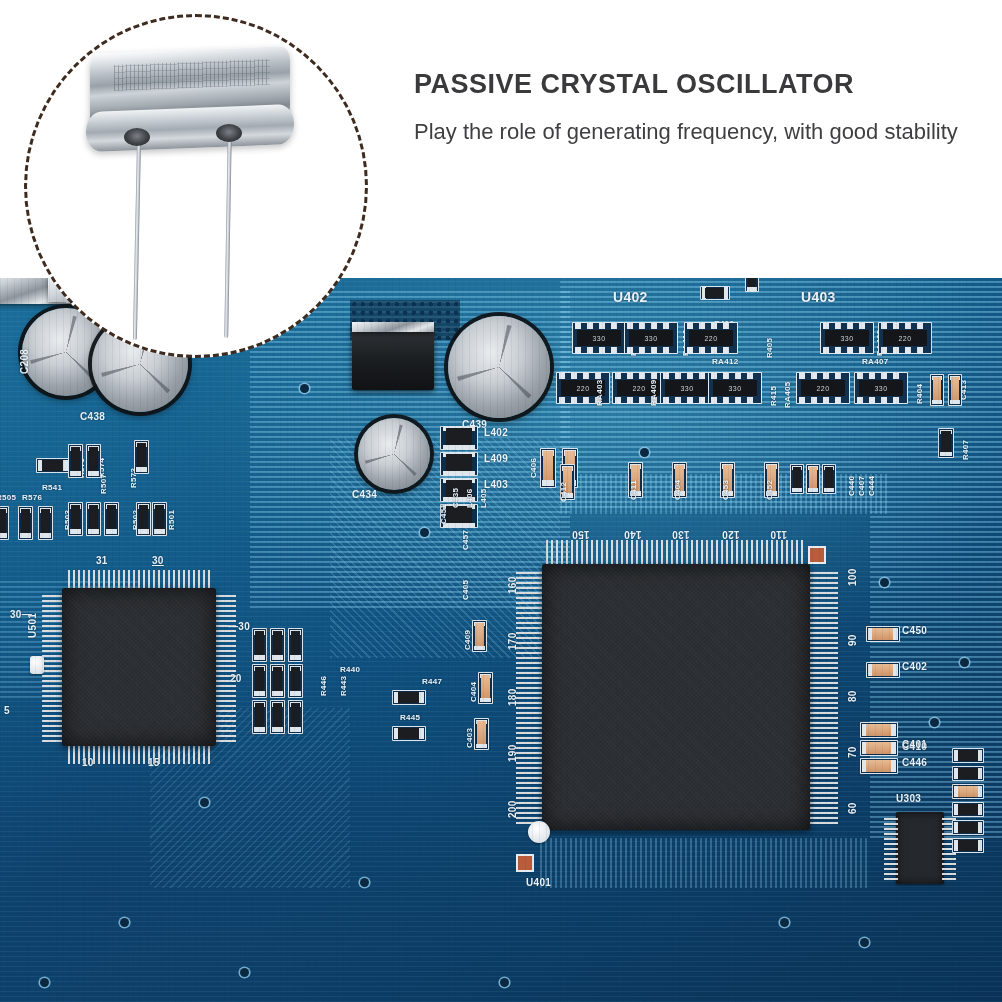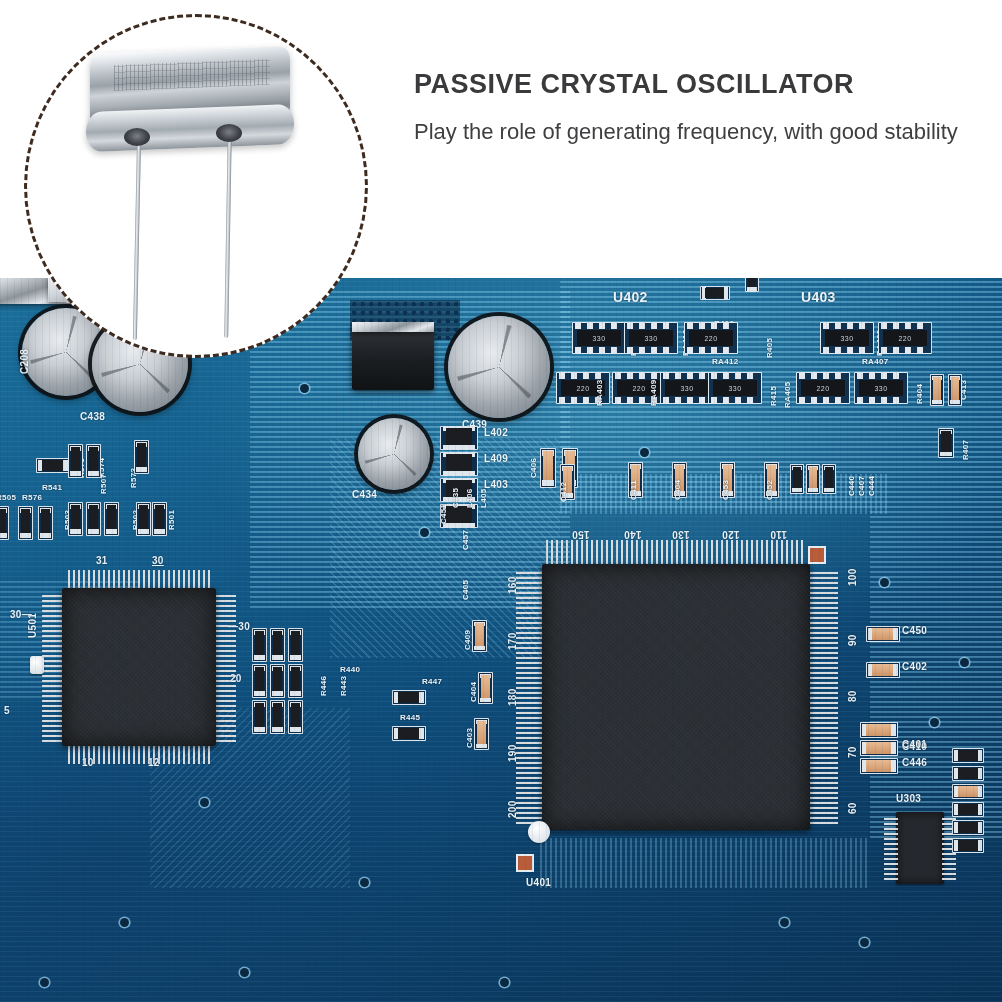--- a/index.html
+++ b/index.html
@@ -688,21 +688,21 @@
     </div>
     <div class="silk rot s10" style="left:28px; top:360px;">U501</div>
     <div class="pad-white" style="left:30px; top:378px; width:14px; height:18px; border-radius:3px;"></div>
     <div class="silk s10" style="left:96px; top:278px;">31</div>
     <div class="silk s10" style="left:152px; top:278px;text-decoration:underline;">30</div>
     <div class="silk s10" style="left:10px; top:332px;">30—</div>
     <div class="silk s10" style="left:4px; top:428px;">5</div>
     <div class="silk s10" style="left:228px; top:344px;">—30</div>
     <div class="silk s10" style="left:230px; top:396px;">20</div>
     <div class="silk s10" style="left:82px; top:480px;">10</div>
-    <div class="silk s10" style="left:148px; top:480px;">12</div>
+    <div class="silk s10" style="left:148px; top:480px;">15</div>
 
 
     <div class="silk rot s8" style="left:78px; top:200px;">R575</div>
     <div class="silk rot s8" style="left:98px; top:200px;">R574</div>
     <div class="silk rot s8" style="left:130px; top:210px;">R573</div>
     <div class="silk s8" style="left:42px; top:206px;">R541</div>
     <div class="smd pad-lr" style="left:36px; top:180px; width:34px; height:15px;">
         <div class="body"></div>
       </div>
     <div class="smd pad-tb" style="left:68px; top:166px; width:15px; height:34px;">

